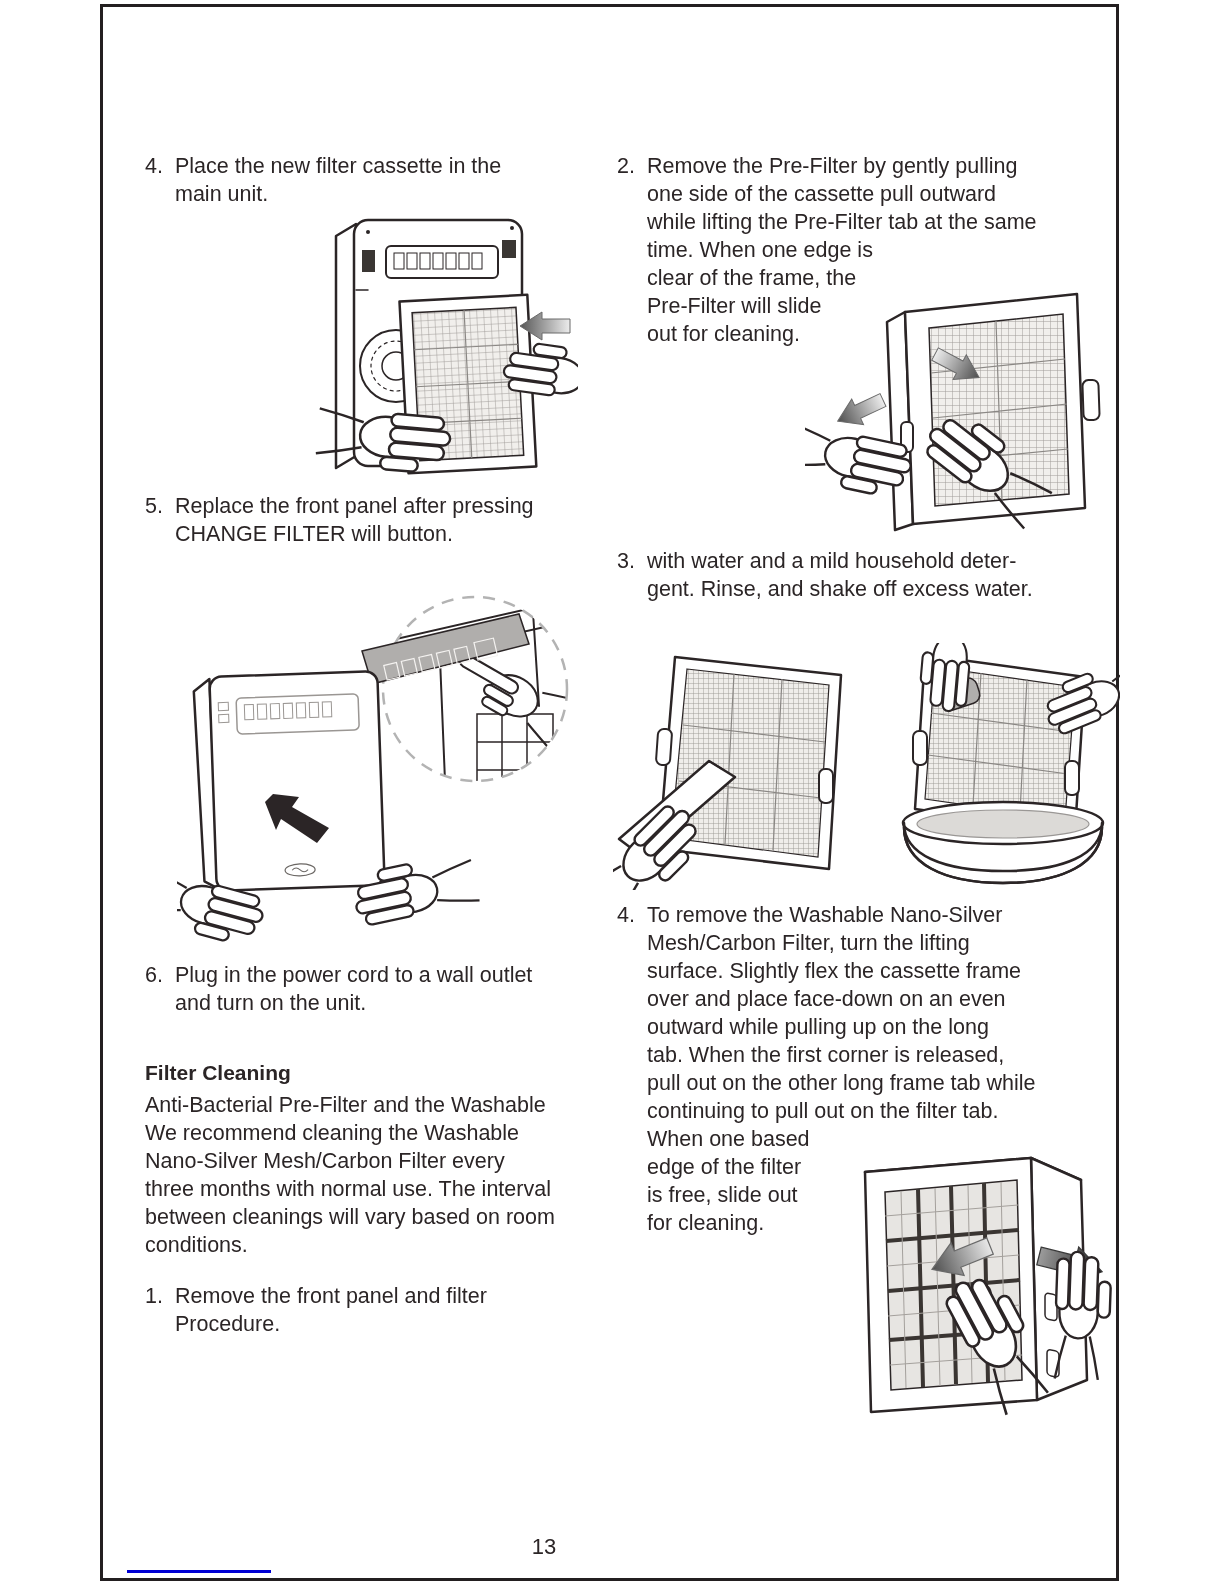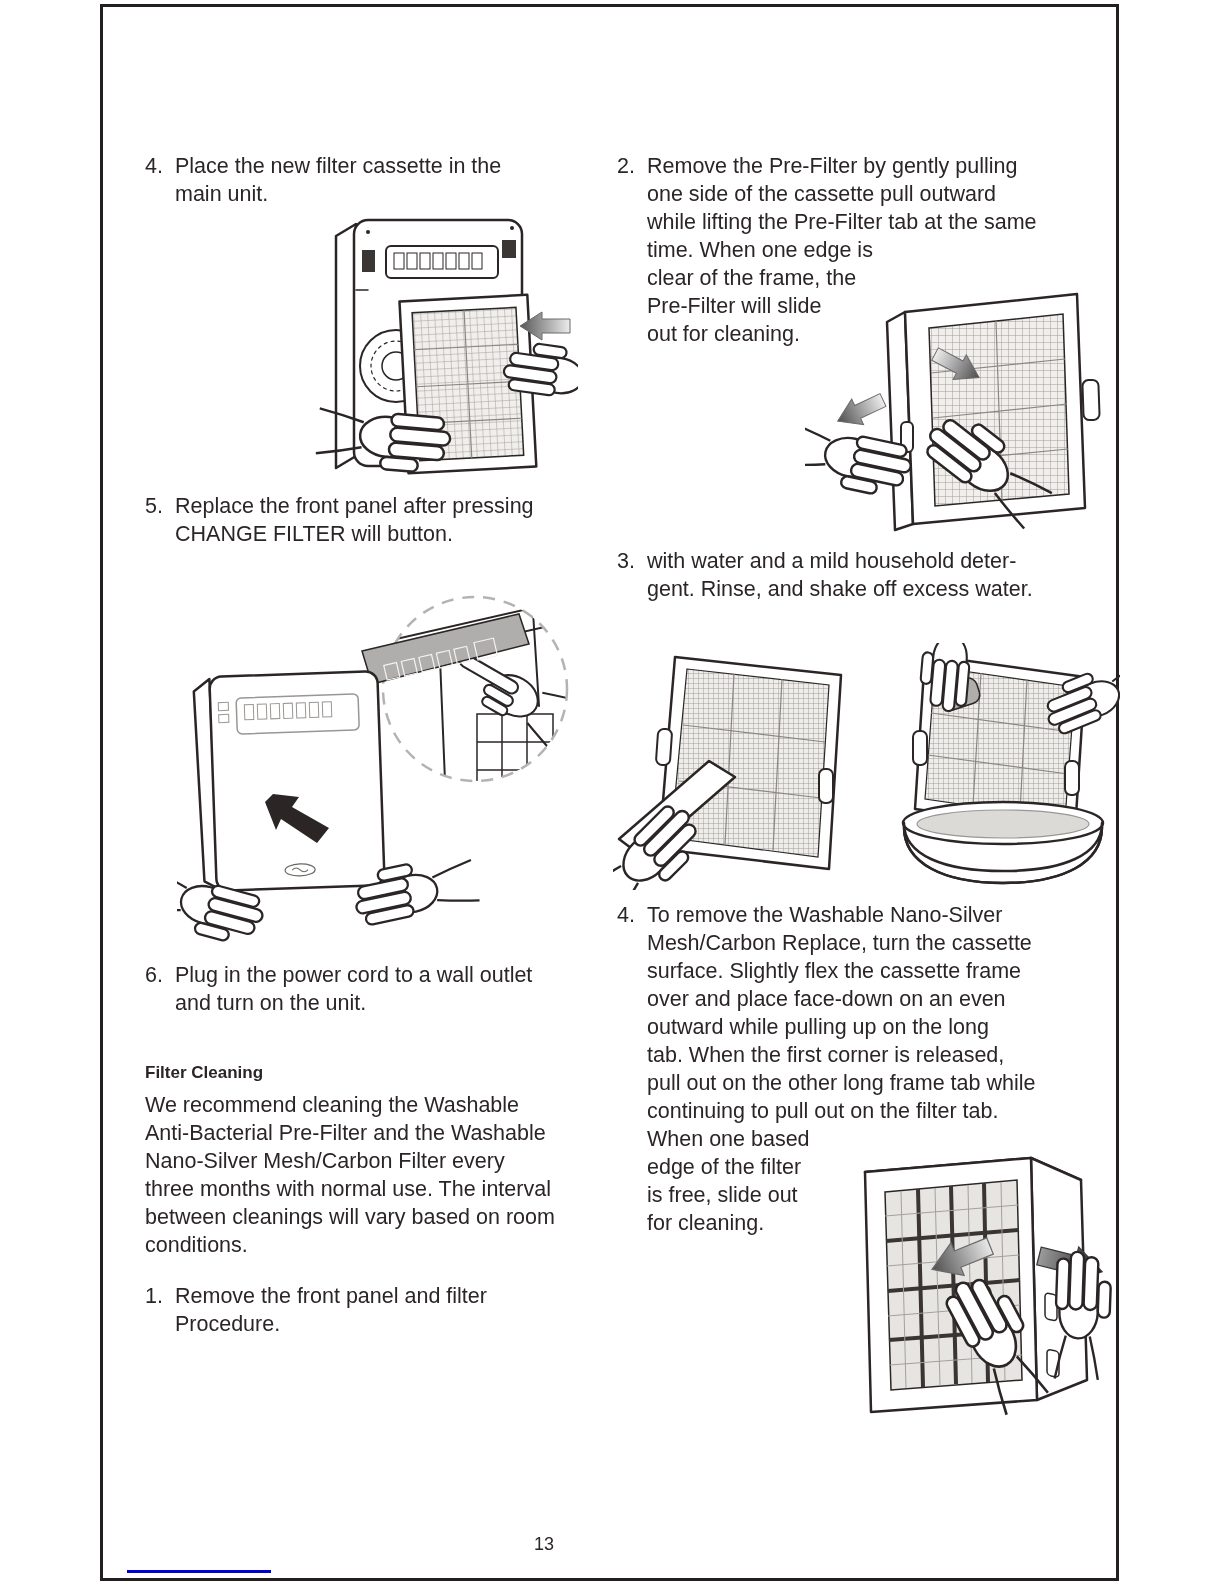--- a/index.html
+++ b/index.html
@@ -10,23 +10,23 @@
   }
   .frame{
     position:absolute;box-sizing:border-box;
     left:100px;top:4px;width:1019px;height:1577px;
     border:3px solid #231f20;background:#fff;
   }
   .block{position:absolute;font-size:21.5px;line-height:28px;color:#2b2526;}
   .step{padding-left:30px;}
   .num{position:absolute;left:0;top:0;}
   .tline{white-space:nowrap;}
-  .heading{font-weight:bold;font-size:17px;line-height:30px;}
+  .heading{font-weight:bold;font-size:21px;line-height:30px;}
   .illo{position:absolute;}
-  .pageno{position:absolute;left:100px;top:1534px;width:888px;text-align:center;font-size:18px;}
+  .pageno{position:absolute;left:100px;top:1534px;width:888px;text-align:center;font-size:22px;}
   .bluelink{position:absolute;left:127px;top:1570px;width:144px;height:3px;background:#0000d4;}
   svg{display:block;}
   .ink{stroke:#2b2526;fill:none;stroke-width:2.5;stroke-linejoin:round;stroke-linecap:round;}
   .inkthin{stroke:#8a8784;fill:none;stroke-width:1.2;}
   .white{fill:#ffffff;}
 </style>
 </head>
 <body>
 
 <div class="frame"></div>
@@ -172,22 +172,22 @@
 
 <div class="block step" style="left:145px;top:961px;width:430px;">
   <span class="num">6.</span>
   <div class="tline">Plug in the power cord to a wall outlet</div>
   <div class="tline">and turn on the unit.</div>
 </div>
 
 <div class="block heading" style="left:145px;top:1058px;width:450px;">Filter Cleaning</div>
 
 <div class="block" style="left:145px;top:1091px;width:470px;">
+  <div class="tline">Anti-Bacterial Pre-Filter and the Washable</div>
   <div class="tline">We recommend cleaning the Washable</div>
-  <div class="tline">Anti-Bacterial Pre-Filter and the Washable</div>
   <div class="tline">Nano-Silver Mesh/Carbon Filter every</div>
   <div class="tline">three months with normal use. The interval</div>
   <div class="tline">between cleanings will vary based on room</div>
   <div class="tline">conditions.</div>
 </div>
 
 <div class="block step" style="left:145px;top:1282px;width:430px;">
   <span class="num">1.</span>
   <div class="tline">Remove the front panel and filter</div>
   <div class="tline">Procedure.</div>
@@ -290,21 +290,21 @@
     <rect x="328" y="38" width="38" height="26" rx="9" fill="#b0aeac" stroke="#2b2526" stroke-width="1.5" transform="rotate(-18 347 51)"></rect>
     <use href="#handD" transform="translate(336,26) rotate(275) scale(1.05)"></use>
     <use href="#handD" transform="translate(474,60) rotate(-22) scale(1.05)"></use>
   </g>
 </svg>
 </div>
 
 <div class="block step" style="left:617px;top:901px;width:480px;">
   <span class="num">4.</span>
   <div class="tline">To remove the Washable Nano-Silver</div>
-  <div class="tline">Mesh/Carbon Replace, turn the cassette</div>
+  <div class="tline">Mesh/Carbon Filter, turn the lifting</div>
   <div class="tline">surface. Slightly flex the cassette frame</div>
   <div class="tline">over and place face-down on an even</div>
   <div class="tline">outward while pulling up on the long</div>
   <div class="tline">tab. When the first corner is released,</div>
   <div class="tline">pull out on the other long frame tab while</div>
   <div class="tline">continuing to pull out on the filter tab.</div>
   <div class="tline">When one based</div>
   <div class="tline">edge of the filter</div>
   <div class="tline">is free, slide out</div>
   <div class="tline">for cleaning.</div>

